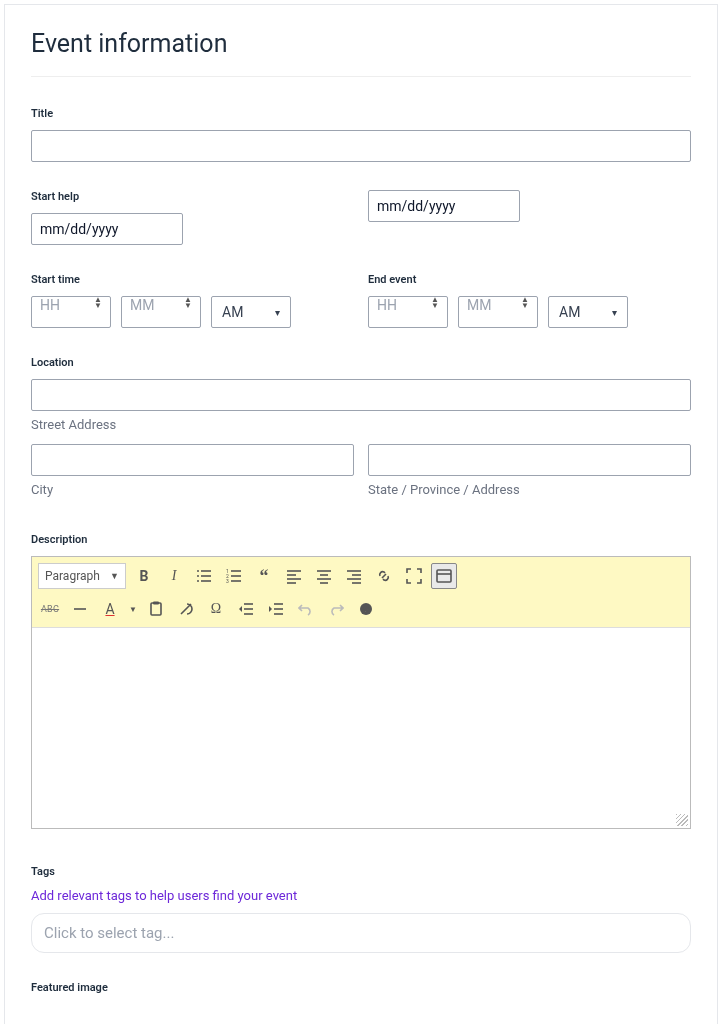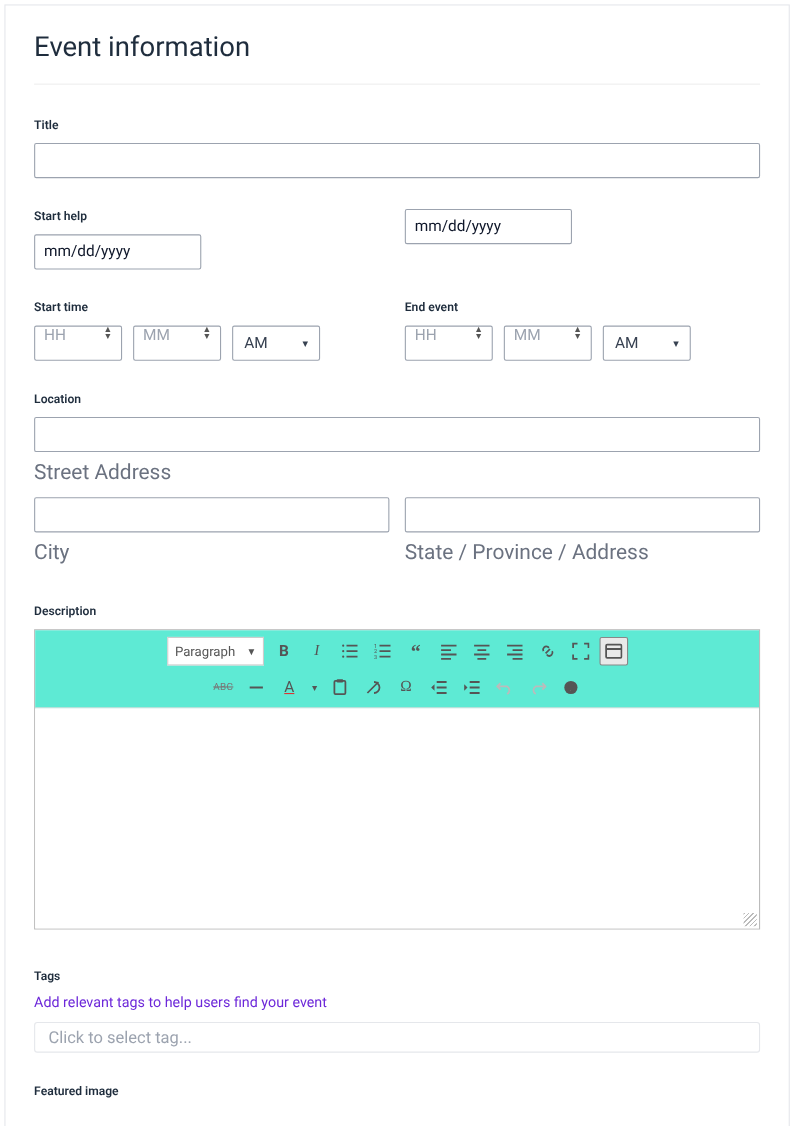--- a/index.html
+++ b/index.html
@@ -27,21 +27,21 @@
 .field-group { margin-bottom: 28px; }
 .label {
   display: block;
   font-size: 11px;
   font-weight: 600;
   color: #1f2d3d;
   margin-bottom: 10px;
 }
 .sublabel {
   display: block;
-  font-size: 19px;
+  font-size: 13px;
   color: #6b7280;
   margin-top: 6px;
 }
 .helper {
   font-size: 13px;
   color: #6d28d9;
   margin-top: 4px;
   margin-bottom: 10px;
 }
 input[type="text"].fld, .fld {
@@ -108,28 +108,27 @@
   color: #374151;
 }
 .two-col { display: flex; gap: 14px; }
 .two-col > div { flex: 1; }
 
 
 .editor {
   border: 1px solid #bbb;
 }
 .toolbar {
-  background: #5eead4;
+  background: #fef9c3;
   border-bottom: 1px solid #ddd;
   padding: 4px 4px;
   display: flex;
   flex-wrap: wrap;
   gap: 2px;
   align-items: center;
-  justify-content: center;
 }
 .tb-select {
   width: 88px;
   height: 26px;
   border: 1px solid #ccc;
   background: #fff;
   display: flex;
   align-items: center;
   padding: 0 6px;
   font-size: 12px;
@@ -165,23 +164,23 @@
 .resize-grip {
   position: absolute;
   right: 2px;
   bottom: 2px;
   width: 12px; height: 12px;
   background: repeating-linear-gradient(135deg,#bbb 0 1px, transparent 1px 3px);
 }
 
 .tag-input {
   width: 100%;
-  height: 28px;
+  height: 40px;
   border: 1px solid #e5e7eb;
-  border-radius: 3px;
+  border-radius: 13px;
   padding: 0 12px;
   font-size: 15px;
   color: #9ca3af;
   display: flex;
   align-items: center;
 }
 </style>
 </head>
 <body>
 

